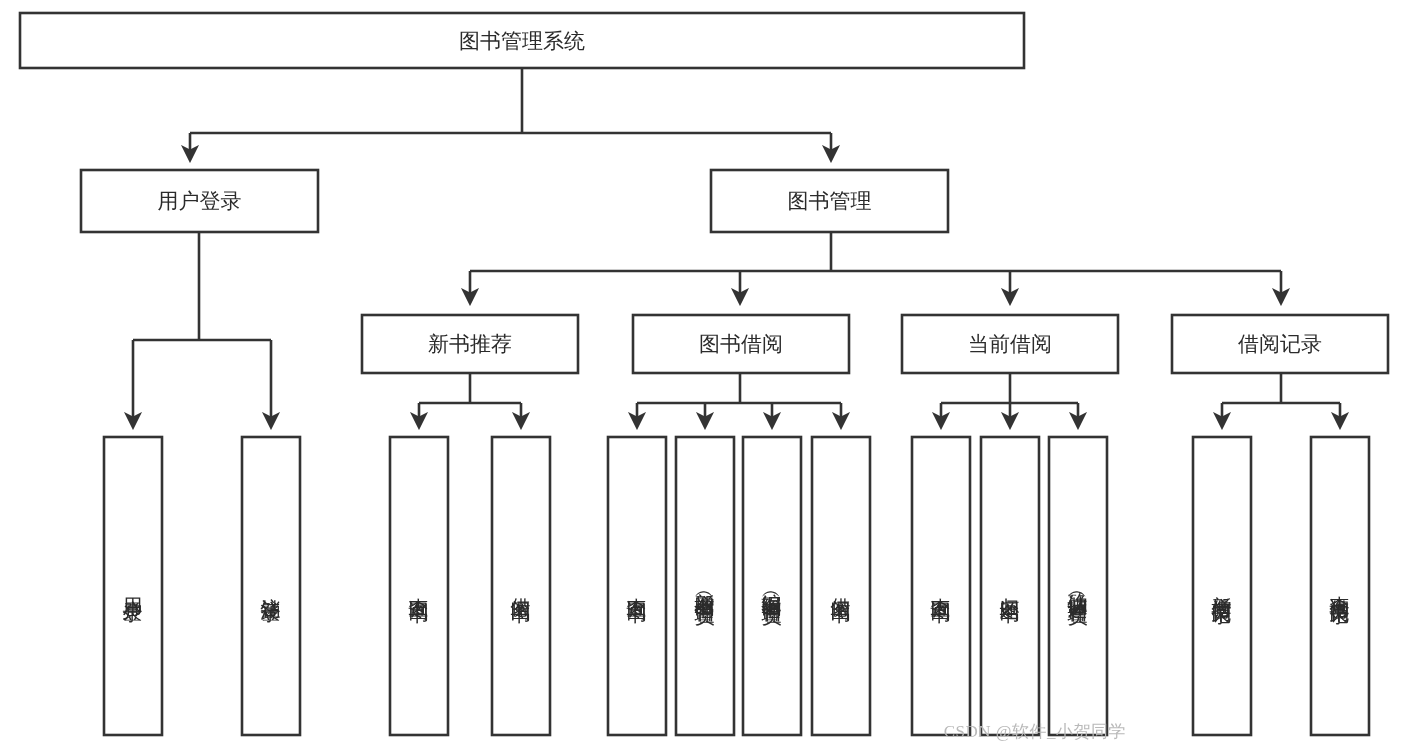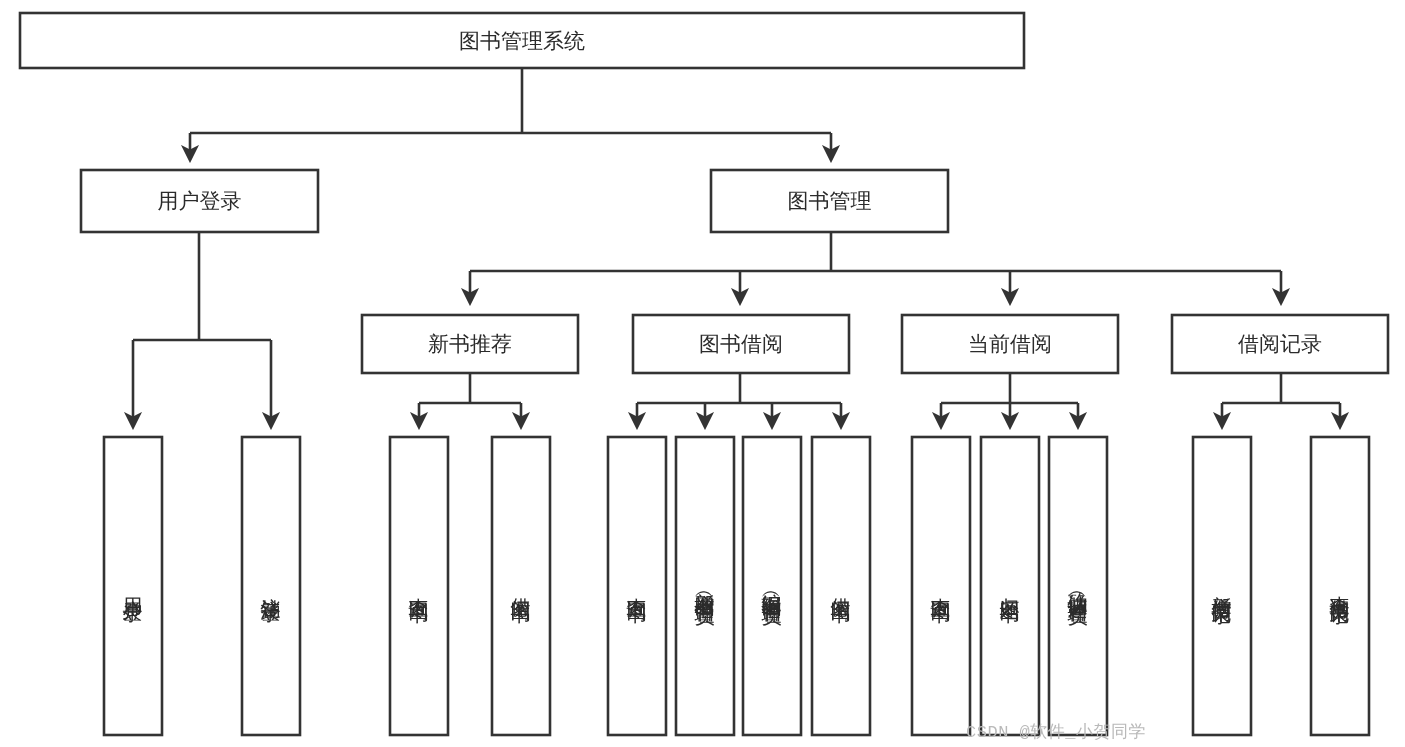--- a/index.html
+++ b/index.html
@@ -11,21 +11,20 @@
     width: 1405px;
     height: 747px;
     font-family: "DejaVu Sans", "Liberation Sans", sans-serif;
     overflow: hidden;
   }
   #diagram-root {
     position: relative;
     width: 1140px;
     height: 747px;
     background: #ffffff;
-    padding-left: 20px;
   }
   svg#flow {
     position: absolute;
     left: 0;
     top: 0;
     width: 1405px;
     height: 747px;
   }
   .node-rect {
     fill: #ffffff;
@@ -63,21 +62,21 @@
     line-height: 1.0;
     color: #2b2b2b;
     letter-spacing: 2px;
     white-space: nowrap;
     text-align: center;
   }
   .watermark {
     position: absolute;
     right: 14px;
     bottom: 4px;
-    font-family: Liberation Mono, monospace;
+    font-family: Liberation Serif, serif;
     font-size: 17px;
     color: #b9b9b9;
     white-space: nowrap;
     letter-spacing: 0.5px;
     text-align: center;
   }
 </style>
 </head>
 <body>
 

